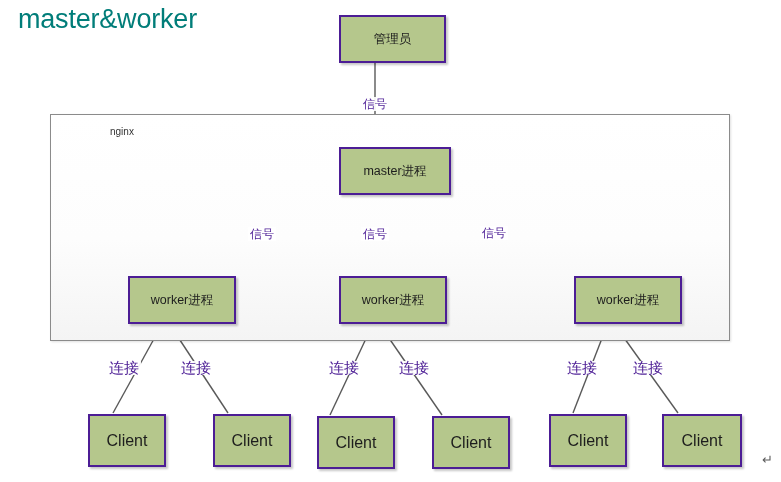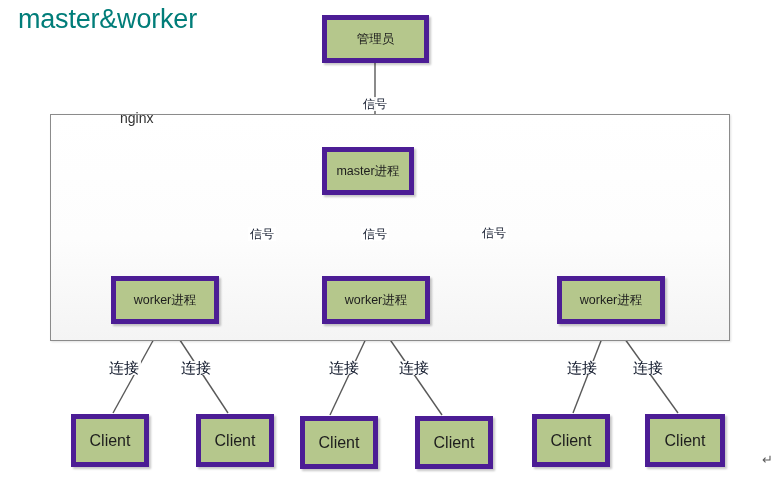--- a/index.html
+++ b/index.html
@@ -39,48 +39,48 @@
     width: 680px;
     height: 227px;
     background: linear-gradient(180deg, #ffffff 0%, #fdfdfd 55%, #f4f4f4 100%);
     border: 1px solid #8b8b8b;
     box-sizing: border-box;
     box-shadow: 1px 1px 2px rgba(0,0,0,0.12);
   }
   .container-label {
     position: absolute;
     left: 110px;
-    top: 110px;
-    font-size: 14px;
+    top: 126px;
+    font-size: 10px;
     color: #333333;
     white-space: nowrap;
-    margin-left: 10px;
   }
   
   .node {
     position: absolute;
     background: #b5c78c;
-    border: 5px solid #4c1d95;
+    border: 2px solid #4c1d95;
     box-sizing: border-box;
     display: flex;
     align-items: center;
     justify-content: center;
     font-size: 12.5px;
     color: #1d1d1d;
     box-shadow: 2px 2px 2px rgba(0,0,0,0.22);
     white-space: nowrap;
+    margin-left: 17px;
   }
   .node-client {
     font-size: 16px;
   }
   
   .edge-label {
     position: absolute;
     font-size: 12px;
-    color: #0f172a;
+    color: #4c1d95;
     background: rgba(255,255,255,0.92);
     padding: 0 2px;
     white-space: nowrap;
     transform: translate(-50%, -50%);
     line-height: 14px;
   }
   .edge-label-small {
     font-size: 15px;
   }
   .para-mark {
@@ -115,21 +115,21 @@
       <line x1="573" y1="413" x2="606" y2="328" stroke="#595959" stroke-width="1.4" marker-end="url(#arrowhead)"></line>
       <line x1="678" y1="413" x2="617" y2="328" stroke="#595959" stroke-width="1.4" marker-end="url(#arrowhead)"></line>
     </g>
 </svg>
 
 <div class="container-box"></div>
 <div class="container-label">nginx</div>
 
 <div id="nodes-layer">
     <div class="node" style="left: 322px; top: 15px; width: 107px; height: 48px;">管理员</div>
-    <div class="node" style="left: 322px; top: 147px; width: 92px; height: 48px;">master进程</div>
+    <div class="node" style="left: 322px; top: 147px; width: 112px; height: 48px;">master进程</div>
     <div class="node" style="left: 111px; top: 276px; width: 108px; height: 48px;">worker进程</div>
     <div class="node" style="left: 322px; top: 276px; width: 108px; height: 48px;">worker进程</div>
     <div class="node" style="left: 557px; top: 276px; width: 108px; height: 48px;">worker进程</div>
     <div class="node node-client" style="left: 71px; top: 414px; width: 78px; height: 53px;">Client</div>
     <div class="node node-client" style="left: 196px; top: 414px; width: 78px; height: 53px;">Client</div>
     <div class="node node-client" style="left: 300px; top: 416px; width: 78px; height: 53px;">Client</div>
     <div class="node node-client" style="left: 415px; top: 416px; width: 78px; height: 53px;">Client</div>
     <div class="node node-client" style="left: 532px; top: 414px; width: 78px; height: 53px;">Client</div>
     <div class="node node-client" style="left: 645px; top: 414px; width: 80px; height: 53px;">Client</div>
   </div>

